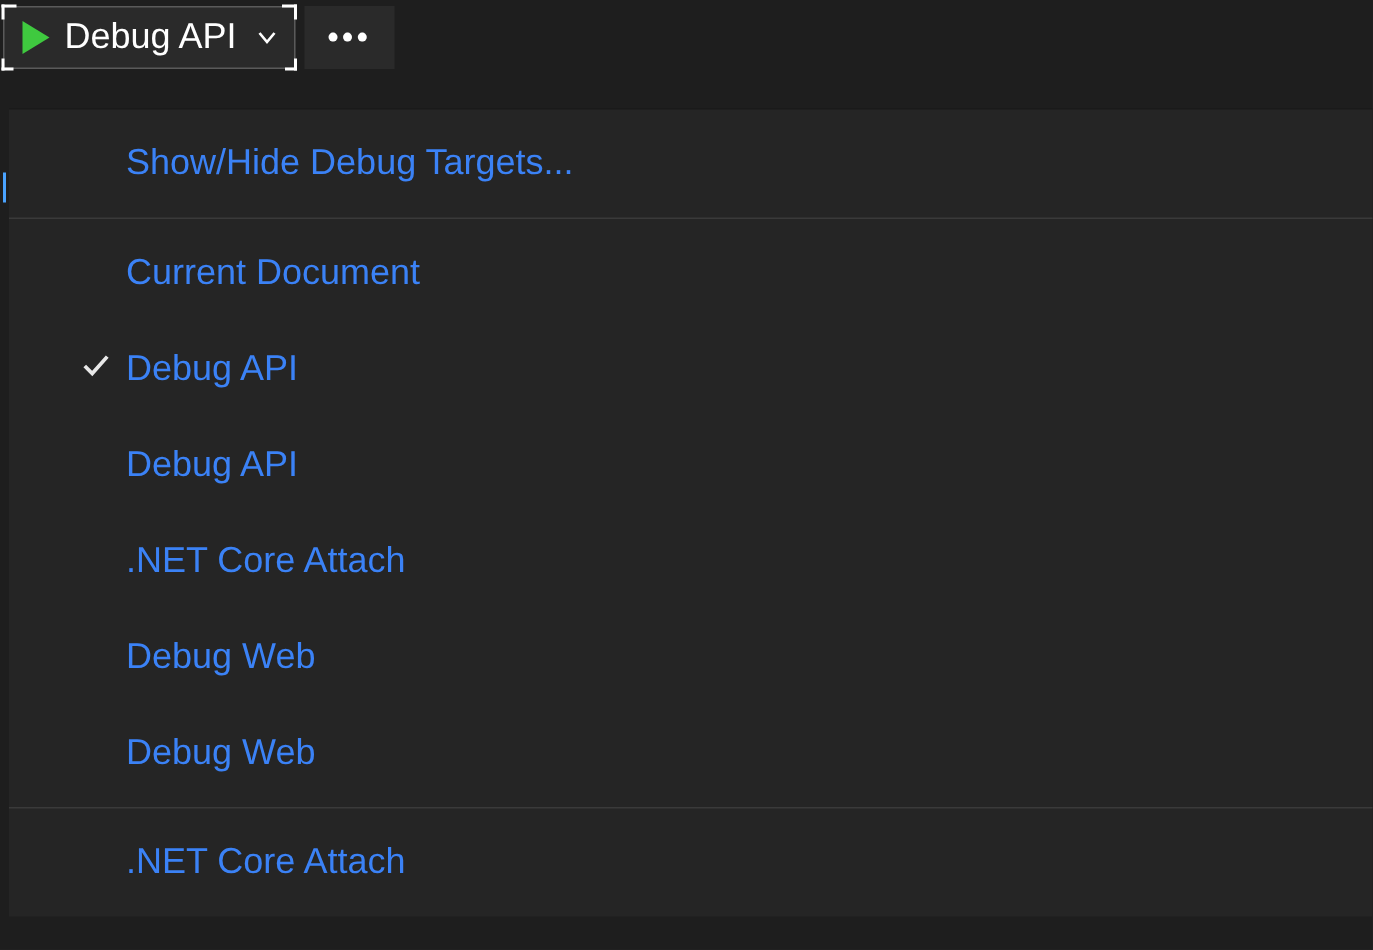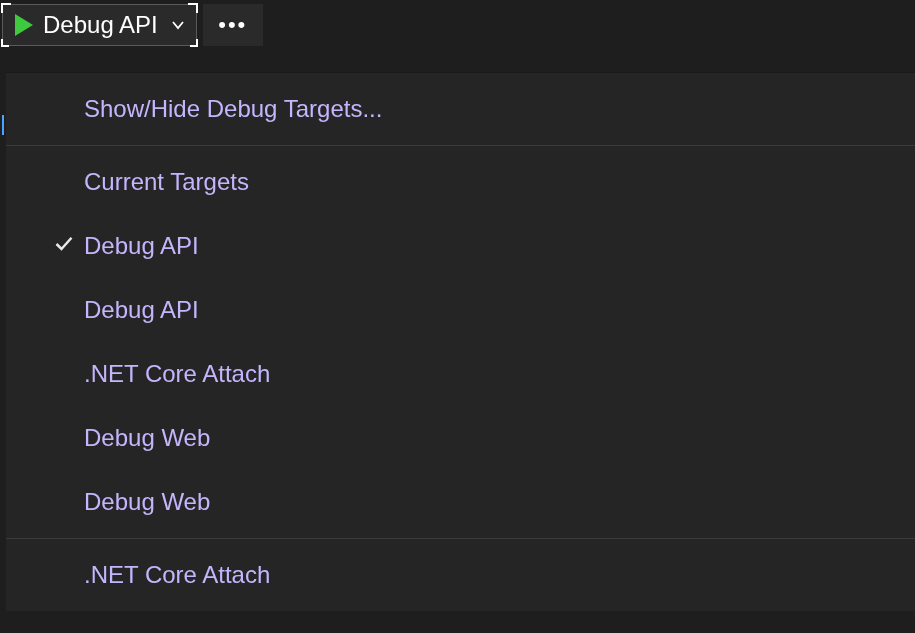--- a/index.html
+++ b/index.html
@@ -152,21 +152,21 @@
       align-items: center;
       justify-content: center;
       flex-shrink: 0;
     }
     .check-icon svg {
       width: 20px;
       height: 20px;
     }
     .menu-label {
       font-size: 24px;
-      color: #c4b5fd;
+      color: #3b82f6;
       font-weight: 400;
     }
   </style>
 </head>
 <body>
 
 <div class="toolbar">
   <div class="debug-btn-group">
     <span class="corner-bl"></span>
     <span class="corner-br"></span>
@@ -192,21 +192,21 @@
       <div class="check-cell"></div>
       <span class="menu-label">Show/Hide Debug Targets...</span>
     </div>
   </div>
 
   <div class="separator"></div>
 
   <div class="menu-section">
     <div class="menu-item">
       <div class="check-cell"></div>
-      <span class="menu-label">Current Targets</span>
+      <span class="menu-label">Current Document</span>
     </div>
     <div class="menu-item">
       <div class="check-cell">
         <span class="check-icon">
           <svg viewBox="0 0 16 16">
               <path d="M2 8 L6 12 L14 3" stroke="#e8e8e8" stroke-width="2" fill="none"></path>
             </svg>
         </span>
       </div>
       <span class="menu-label">Debug API</span>

